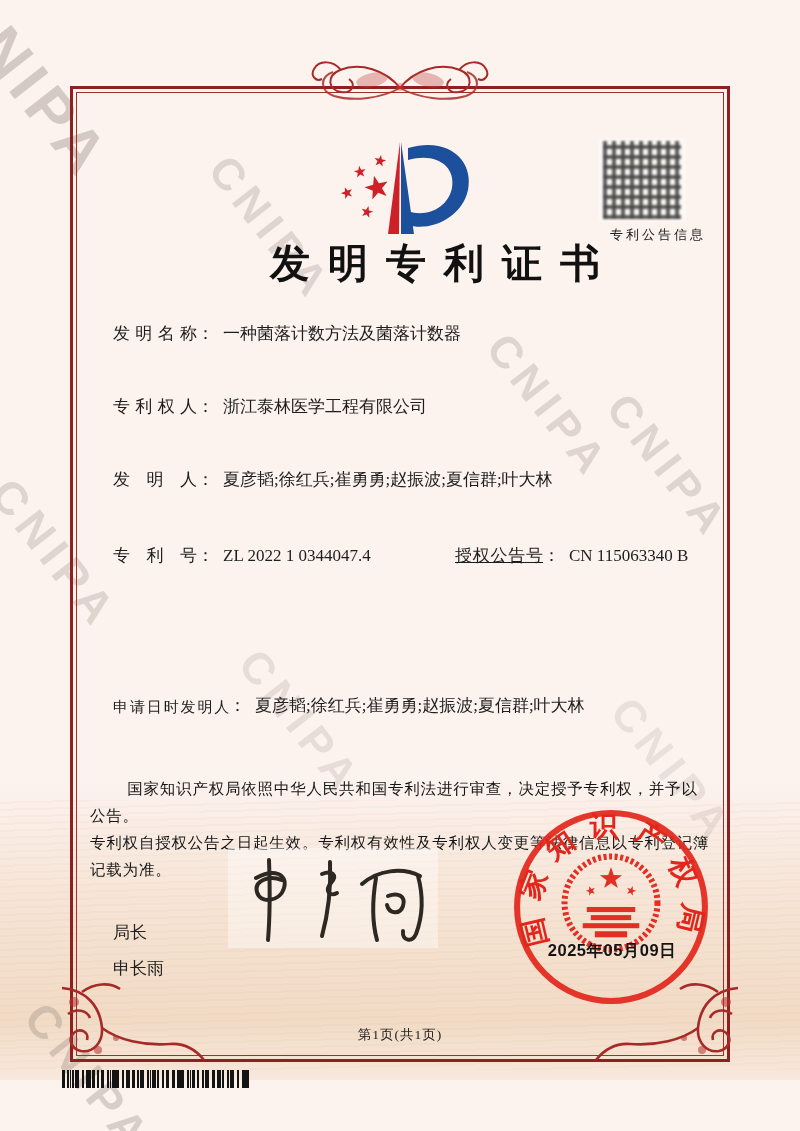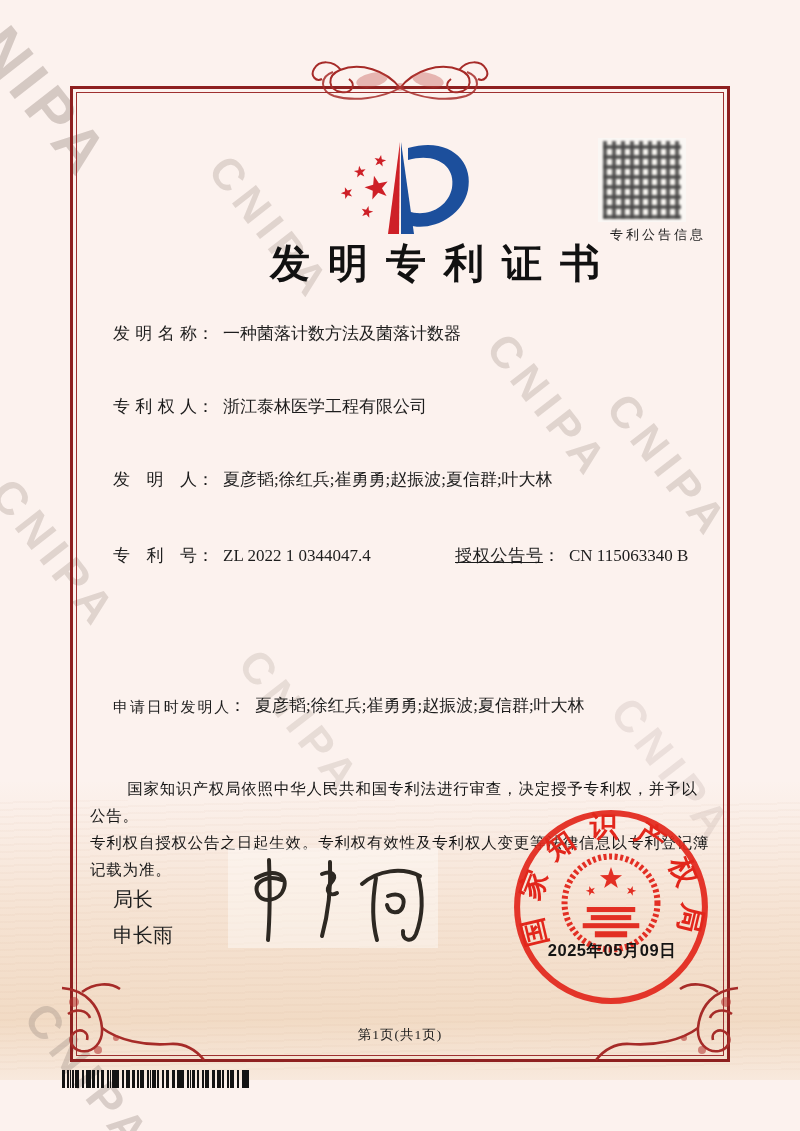--- a/index.html
+++ b/index.html
@@ -26,21 +26,21 @@
   .title{position:absolute;left:0;top:236px;width:800px;text-align:center;font-size:40px;font-weight:700;
     letter-spacing:18px;text-indent:18px;color:#111;padding-left:35px;}
   .row{position:absolute;left:113px;font-size:17px;white-space:nowrap;}
   .flabel{display:inline-block;width:84px;text-align:justify;text-align-last:justify;vertical-align:bottom;}
   .flabel-wide{display:inline-block;width:116px;font-size:15px;text-align:justify;text-align-last:justify;vertical-align:bottom;letter-spacing:-.3px;}
   .colon{display:inline-block;margin-right:9px;}
   .col2{position:absolute;left:342px;top:0;}
   .col2 .flabel{width:88px;text-decoration:underline;}
   .statement{position:absolute;left:90px;top:760px;width:622px;font-size:15.5px;line-height:27px;letter-spacing:.8px;color:#161616;}
   .statement .l1{text-indent:2.4em;margin-top:15px;}
-  .officer{position:absolute;left:113px;font-family:Liberation Serif, serif;font-size:20px;color:#222;}
+  .officer{position:absolute;left:113px;font-family:Liberation Serif, serif;font-size:17px;color:#222;margin-top:35px;}
   .sigbox{position:absolute;left:228px;top:848px;width:210px;height:100px;background:rgba(255,253,250,.45);}
   .seal{position:absolute;left:510px;top:806px;}
   .sealdate{position:absolute;left:512px;top:940px;width:200px;text-align:center;
     font-family:"Liberation Sans","DejaVu Sans",sans-serif;font-size:16.5px;font-weight:700;color:#141414;letter-spacing:.5px;}
   .footer{position:absolute;left:0;top:1026px;width:800px;text-align:center;font-size:13.5px;letter-spacing:1px;font-family:Liberation Serif, serif;}
   .barcode{position:absolute;left:62px;top:1070px;width:188px;height:18px;
     background:repeating-linear-gradient(90deg,#141414 0 2px,rgba(0,0,0,0) 2px 5px),
       repeating-linear-gradient(90deg,#141414 0 1px,rgba(0,0,0,0) 1px 8px),
       repeating-linear-gradient(90deg,#141414 0 3px,rgba(0,0,0,0) 3px 13px);}
   .orn{position:absolute;}

